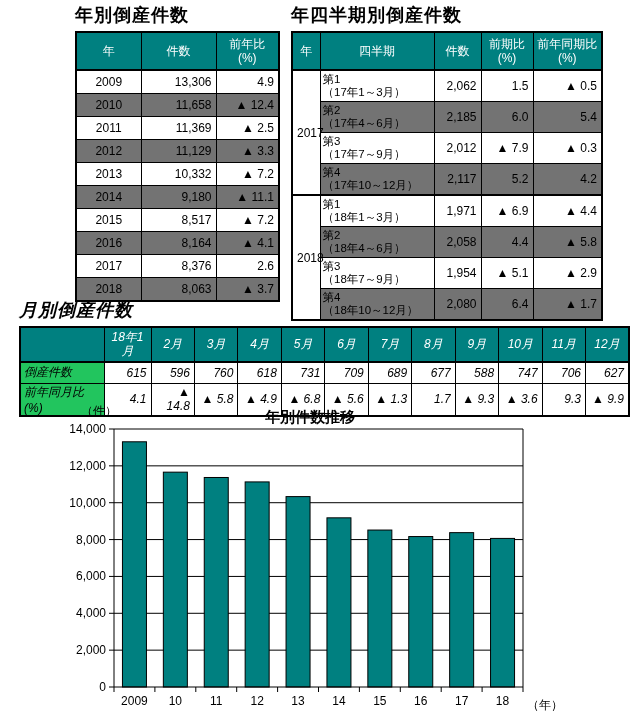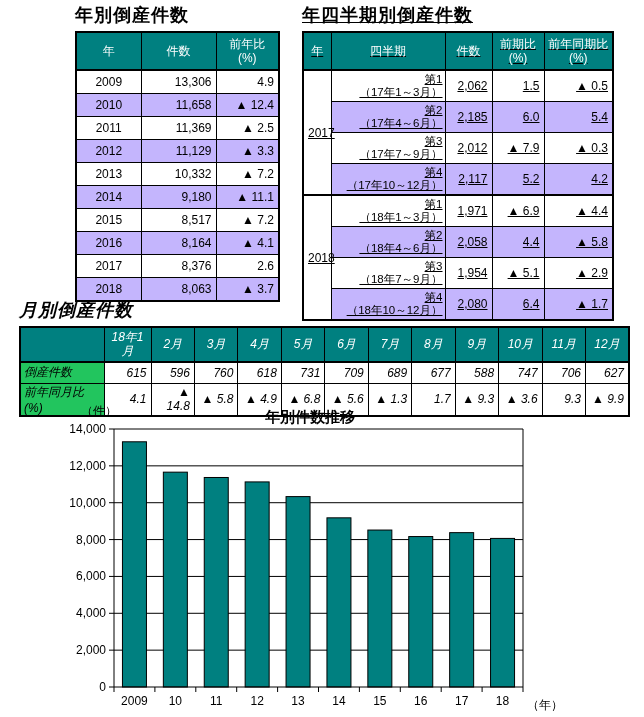--- a/index.html
+++ b/index.html
@@ -3,45 +3,45 @@
 <meta charset="utf-8">
 <style>
   html,body { margin:0; padding:0; }
   body {
     position:relative; width:644px; height:717px; background:#ffffff;
     font-family:"Liberation Sans","DejaVu Sans",sans-serif; color:#000;
     overflow:hidden;
   }
   .block { position:absolute; }
   #yearly-block   { left:75px;  top:3px; }
-  #quarterly-block{ left:302px; top:3px;text-decoration:underline; }
+  #quarterly-block{ left:291px; top:3px; }
   #monthly-block  { left:19px;  top:298px;font-style:italic; }
   #chart-block    { left:0px;   top:398px; }
 
   .tbl-title { font-weight:bold; font-size:18px; margin:0 0 4px 0; letter-spacing:1px; }
 
   table { border-collapse:collapse; border:2px solid #000; background:#fff; }
   th,td { border:1px solid #000; font-size:12px; padding:0 4px; vertical-align:middle; }
   thead th {
     background:#008080; color:#fff; font-weight:normal; text-align:center;
     white-space:pre-line; line-height:1.2; border-bottom:2px solid #000; padding:2px 2px;
   }
   .num { text-align:right; }
   .ctr { text-align:center; }
-  tr.hl td { background:#c4b5fd; }
+  tr.hl td { background:#737373; }
   td.year-cell { background:#fff !important; text-align:center; }
 
   #yearly-table { width:203px; table-layout:fixed; }
   #yearly-table thead th { height:32px; }
   #yearly-table tbody td { height:22px; }
 
   #quarterly-table { width:310px; table-layout:fixed; }
   #quarterly-table thead th { height:32px; }
   #quarterly-table tbody td { height:28px; }
-  #quarterly-table td.q-cell { text-align:right; line-height:1.15; font-size:11.5px; padding:1px 2px; }
+  #quarterly-table td.q-cell { text-align:left; line-height:1.15; font-size:11.5px; padding:1px 2px; }
   #quarterly-table tr.group-start td { border-top:2px solid #000; }
 
   #monthly-table { width:611px; table-layout:fixed;padding-left:35px; }
   #monthly-table thead th { height:20px; border-bottom:2px solid #000; }
   #monthly-table tbody td { height:20px; }
   #monthly-table td.row-label { text-align:left; padding-left:3px; background:#22c55e; }
 </style>
 </head>
 <body>
 

